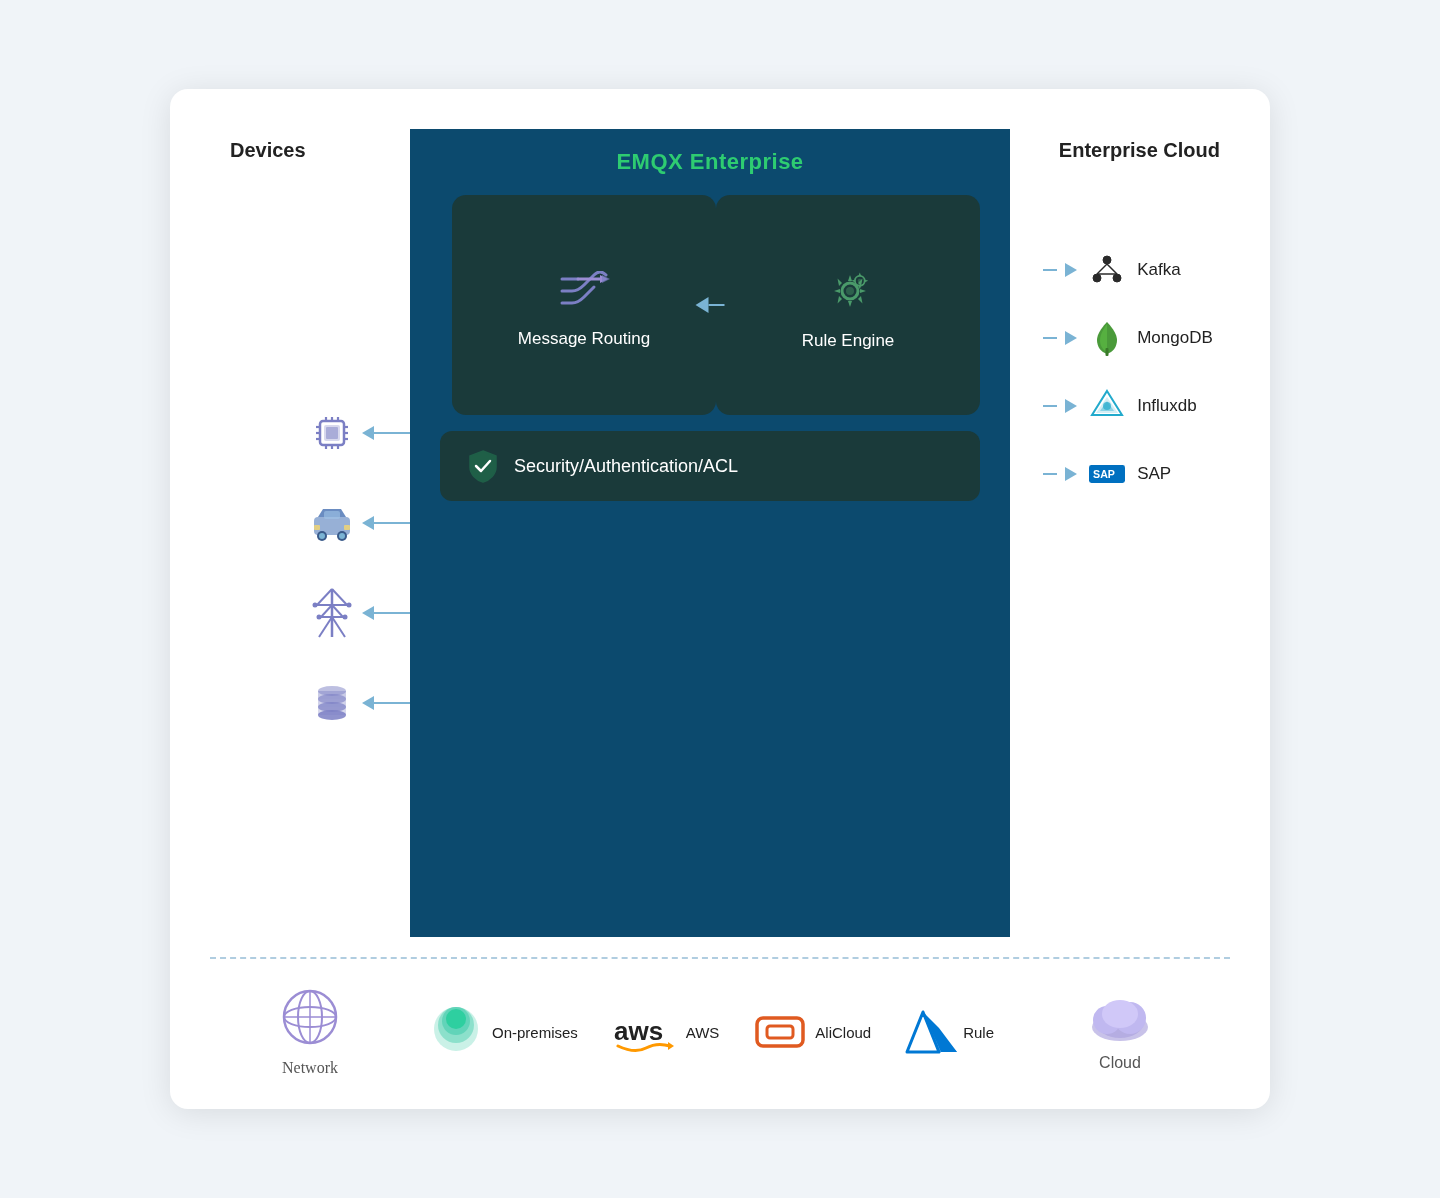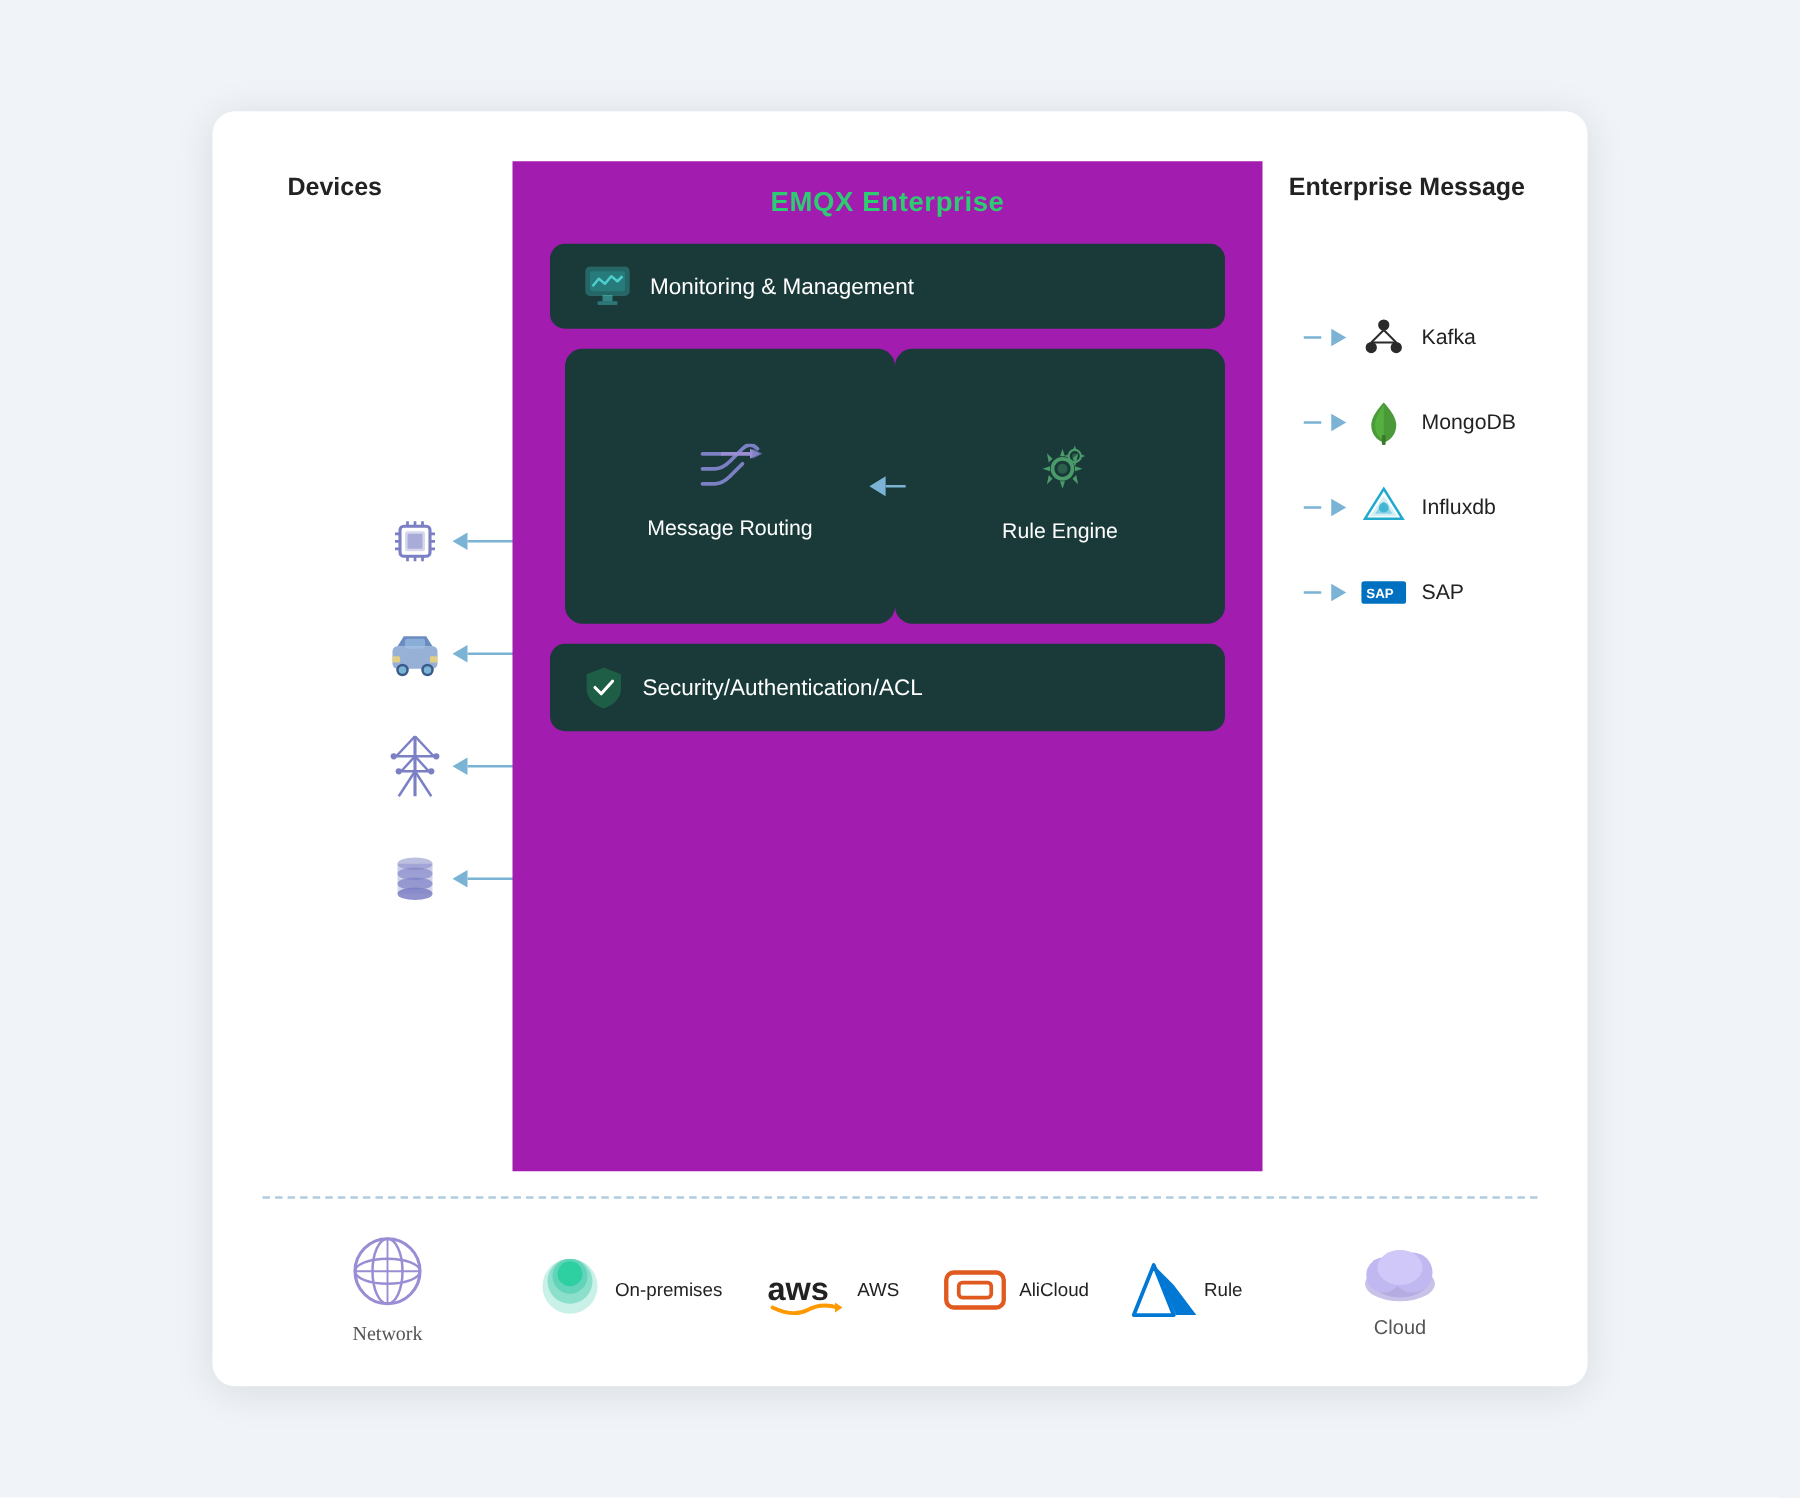--- a/index.html
+++ b/index.html
@@ -53,21 +53,21 @@
     .device-icon-wrap {
       width: 52px;
       height: 52px;
       display: flex;
       align-items: center;
       justify-content: center;
     }
     
     .emqx-col {
       flex: 1;
-      background: #a21caf;
+      background: #0c4a6e;
       border-radius: 0;
       display: flex;
       flex-direction: column;
       align-items: center;
       padding: 20px 30px 30px 30px;
       position: relative;
     }
     .emqx-title {
       font-size: 22px;
       font-weight: 700;
@@ -335,32 +335,20 @@
           </div>
         </div>
 
       </div>
     </div>
 
     <div class="emqx-col">
       <div class="emqx-title">EMQX Enterprise</div>
       <div class="emqx-inner">
 
-        <div class="emqx-bar">
-          <span>
-            <svg width="36" height="32" viewBox="0 0 36 32" fill="none">
-              <rect x="1" y="1" width="34" height="22" rx="3" fill="#3ecfcf" opacity="0.3" stroke="#4ecfcf" stroke-width="1.5"></rect>
-              <rect x="4" y="4" width="28" height="16" rx="2" fill="#3ecfcf" opacity="0.2"></rect>
-              <polyline points="6,16 11,10 16,14 21,8 26,12 30,8" fill="none" stroke="#4ecfcf" stroke-width="2" stroke-linejoin="round"></polyline>
-              <rect x="14" y="23" width="8" height="5" fill="#4ecfcf" opacity="0.5"></rect>
-              <rect x="10" y="28" width="16" height="3" rx="1" fill="#4ecfcf" opacity="0.4"></rect>
-            </svg>
-          </span>
-          <span>Monitoring &amp; Management</span>
-        </div>
 
         <div class="emqx-middle-row" style="position:relative;">
           <div class="emqx-box">
             <div class="box-icon">
               <svg width="52" height="40" viewBox="0 0 52 40" fill="none">
                 <path d="M4 8 L20 8" stroke="#7b7fc4" stroke-width="3" stroke-linecap="round"></path>
                 <path d="M4 20 L14 20 Q20 20 26 14 L36 4 Q42 -2 48 4" fill="none" stroke="#7b7fc4" stroke-width="3" stroke-linecap="round"></path>
                 <path d="M4 32 L14 32 Q20 32 26 26 L36 16" fill="none" stroke="#7b7fc4" stroke-width="3" stroke-linecap="round"></path>
                 <path d="M20 8 L44 8" stroke="#9b8dd4" stroke-width="3" stroke-linecap="round"></path>
                 <polygon points="42,4 50,8 42,12" fill="#9b8dd4"></polygon>
@@ -413,21 +401,21 @@
               <path d="M8 17 L13 22 L22 12" stroke="white" stroke-width="2.5" stroke-linecap="round" stroke-linejoin="round"></path>
             </svg>
           </span>
           <span>Security/Authentication/ACL</span>
         </div>
 
       </div>
     </div>
 
     <div class="enterprise-col">
-      <div class="enterprise-title">Enterprise Message</div>
+      <div class="enterprise-title">Enterprise Cloud</div>
       <div class="enterprise-items">
 
         <div class="enterprise-item">
           <div style="display:flex;align-items:center;gap:8px;">
             <div style="width:14px;height:2px;background:#7ab3d4;"></div>
             <div style="width:0;height:0;border-top:7px solid transparent;border-bottom:7px solid transparent;border-left:12px solid #7ab3d4;"></div>
           </div>
           <div class="enterprise-icon">
             <svg width="32" height="32" viewBox="0 0 32 32" fill="none">
               <circle cx="16" cy="6" r="4" fill="#2a2a2a" stroke="#2a2a2a" stroke-width="1"></circle>

